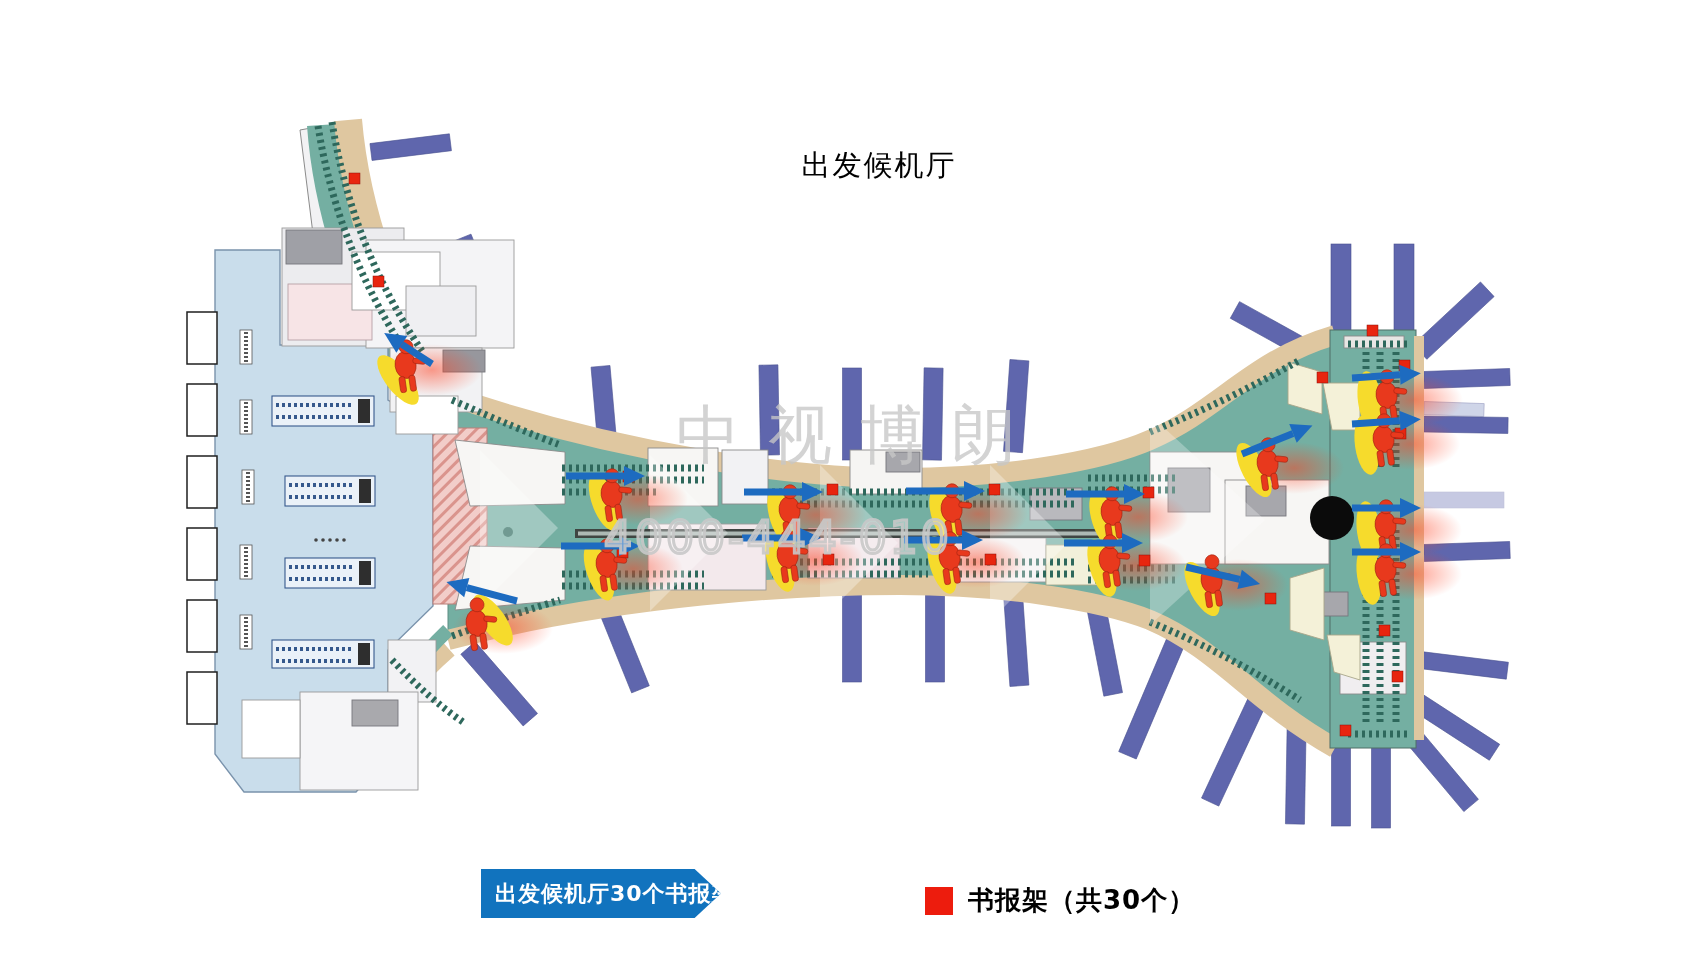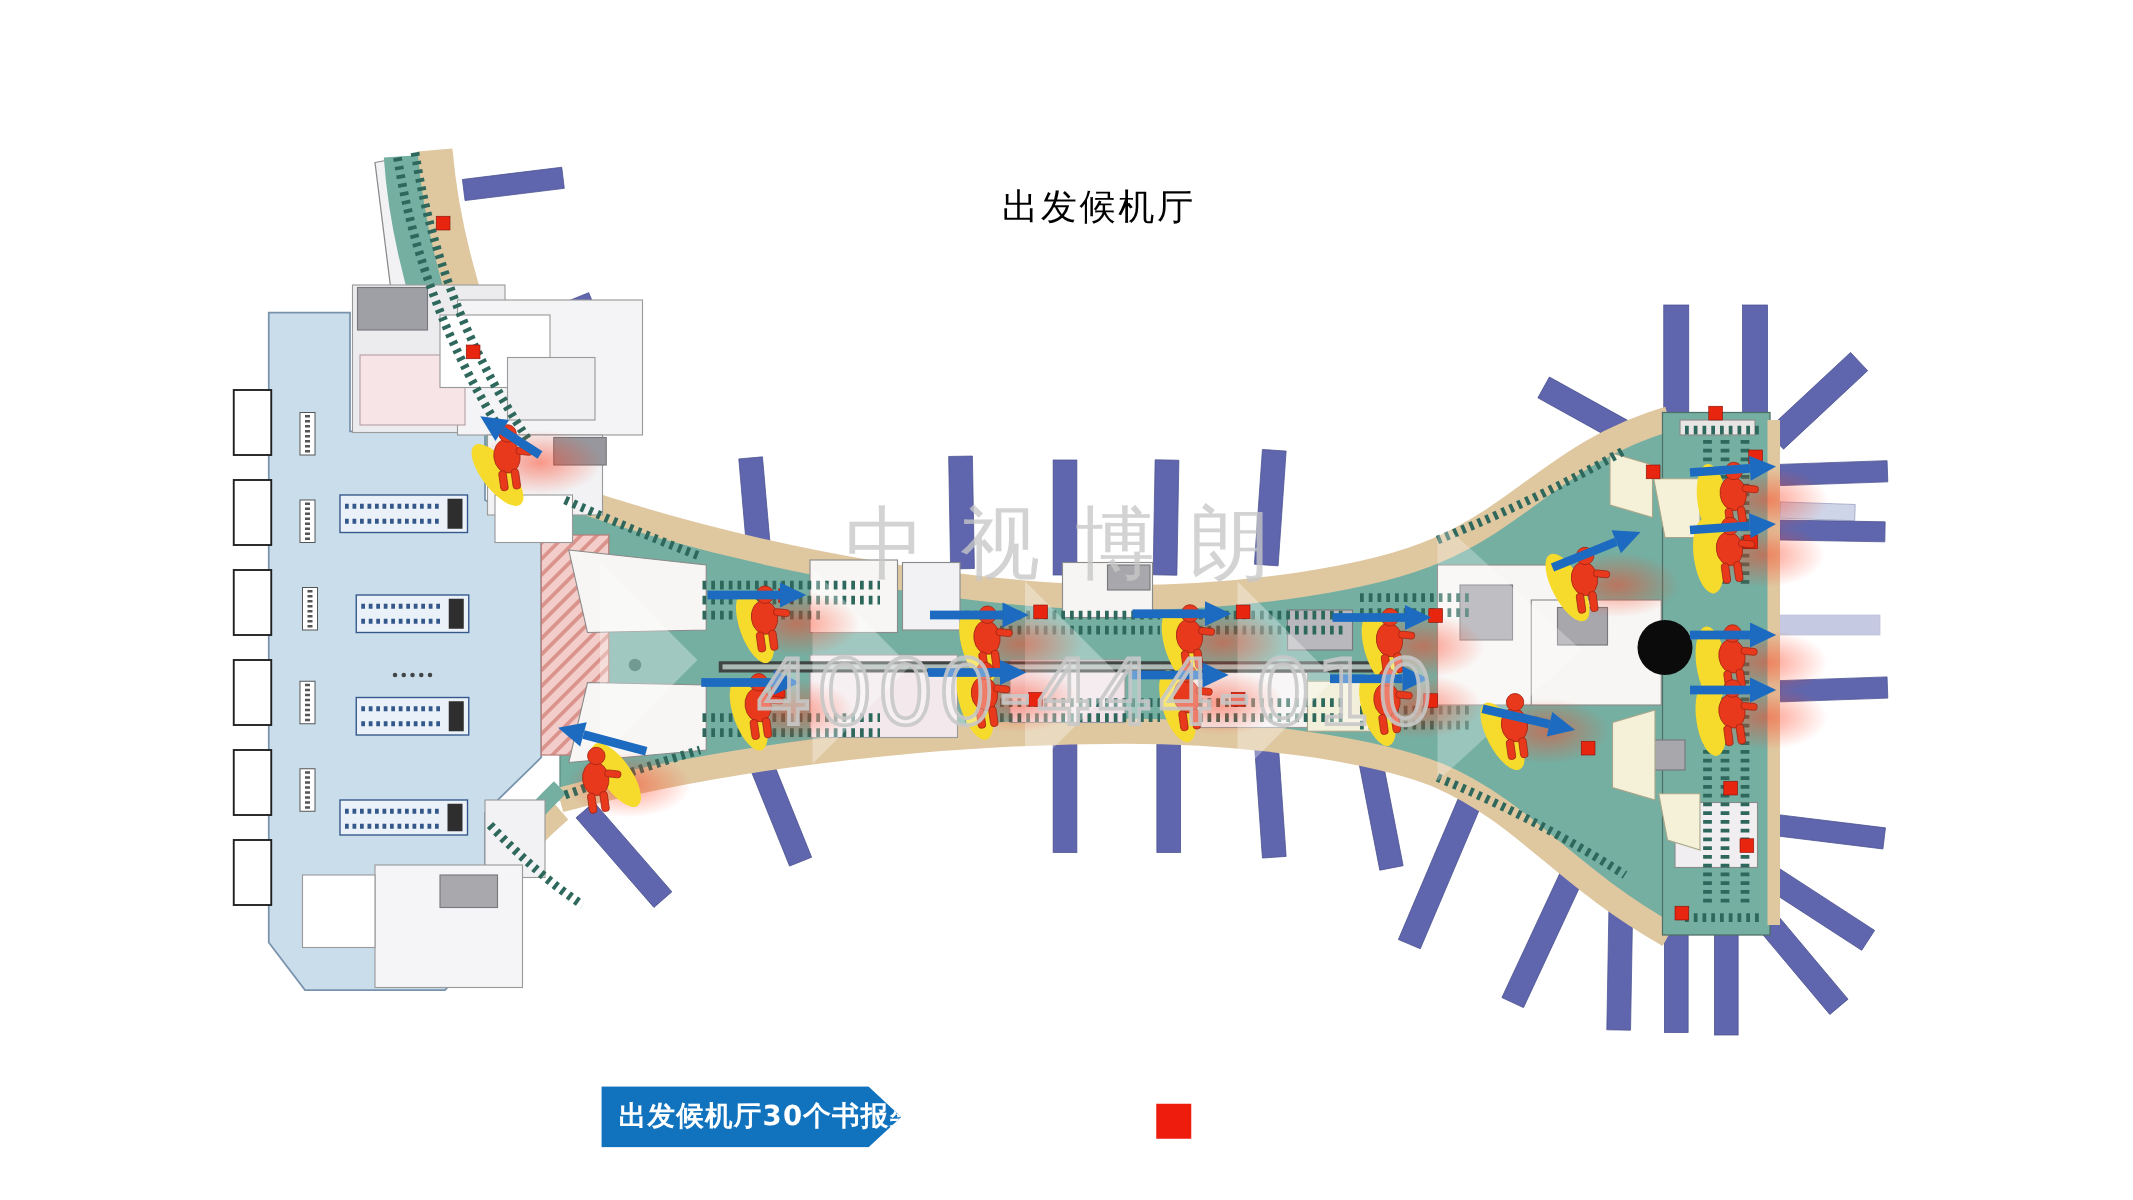--- a/index.html
+++ b/index.html
@@ -10,21 +10,21 @@
   #map{position:absolute;left:0;top:0;width:1706px;height:960px;}
   .page-title{
     position:absolute;left:879px;top:122px;transform:translateX(-50%);
     font-size:29px;font-weight:400;color:#000;letter-spacing:2px;white-space:nowrap;margin-top:24px;
   }
   .wm-cn{
     position:absolute;left:676px;top:392px;font-size:64px;color:#c7c7c7;
     letter-spacing:28px;opacity:.78;white-space:nowrap;pointer-events:none;font-weight:400;
   }
   .wm-num{
-    position:absolute;left:604px;top:512px;font-size:72px;letter-spacing:3px;
+    position:absolute;left:604px;top:512px;font-size:44px;letter-spacing:3px;
     color:rgba(252,252,252,.38);-webkit-text-stroke:3px #c9c9c9;opacity:.9;
     white-space:nowrap;pointer-events:none;
   }
   .banner{
     position:absolute;left:481px;top:869px;width:240px;height:49px;
     clip-path:polygon(0 0,89% 0,100% 50%,89% 100%,0 100%);
     color:#fff;font-size:22px;font-weight:700;line-height:49px;
     padding-left:14px;box-sizing:border-box;letter-spacing:1px;white-space:nowrap;
   }
   .legend{position:absolute;left:925px;top:883px;display:flex;align-items:center;gap:15px;}
@@ -563,13 +563,14 @@
 
 <div class="wm-cn">中视博朗</div>
 <div class="wm-num">4000-444-010</div>
 
 <div class="banner" style="background: rgb(17, 115, 190);">
   <span>出发候机厅30个书报架</span>
 </div>
 
 <div class="legend">
   <span class="sw" style="background: rgb(237, 28, 13);"></span>
+  <span class="lb">书报架（共30个）</span>
 </div>
 
 </body></html>

